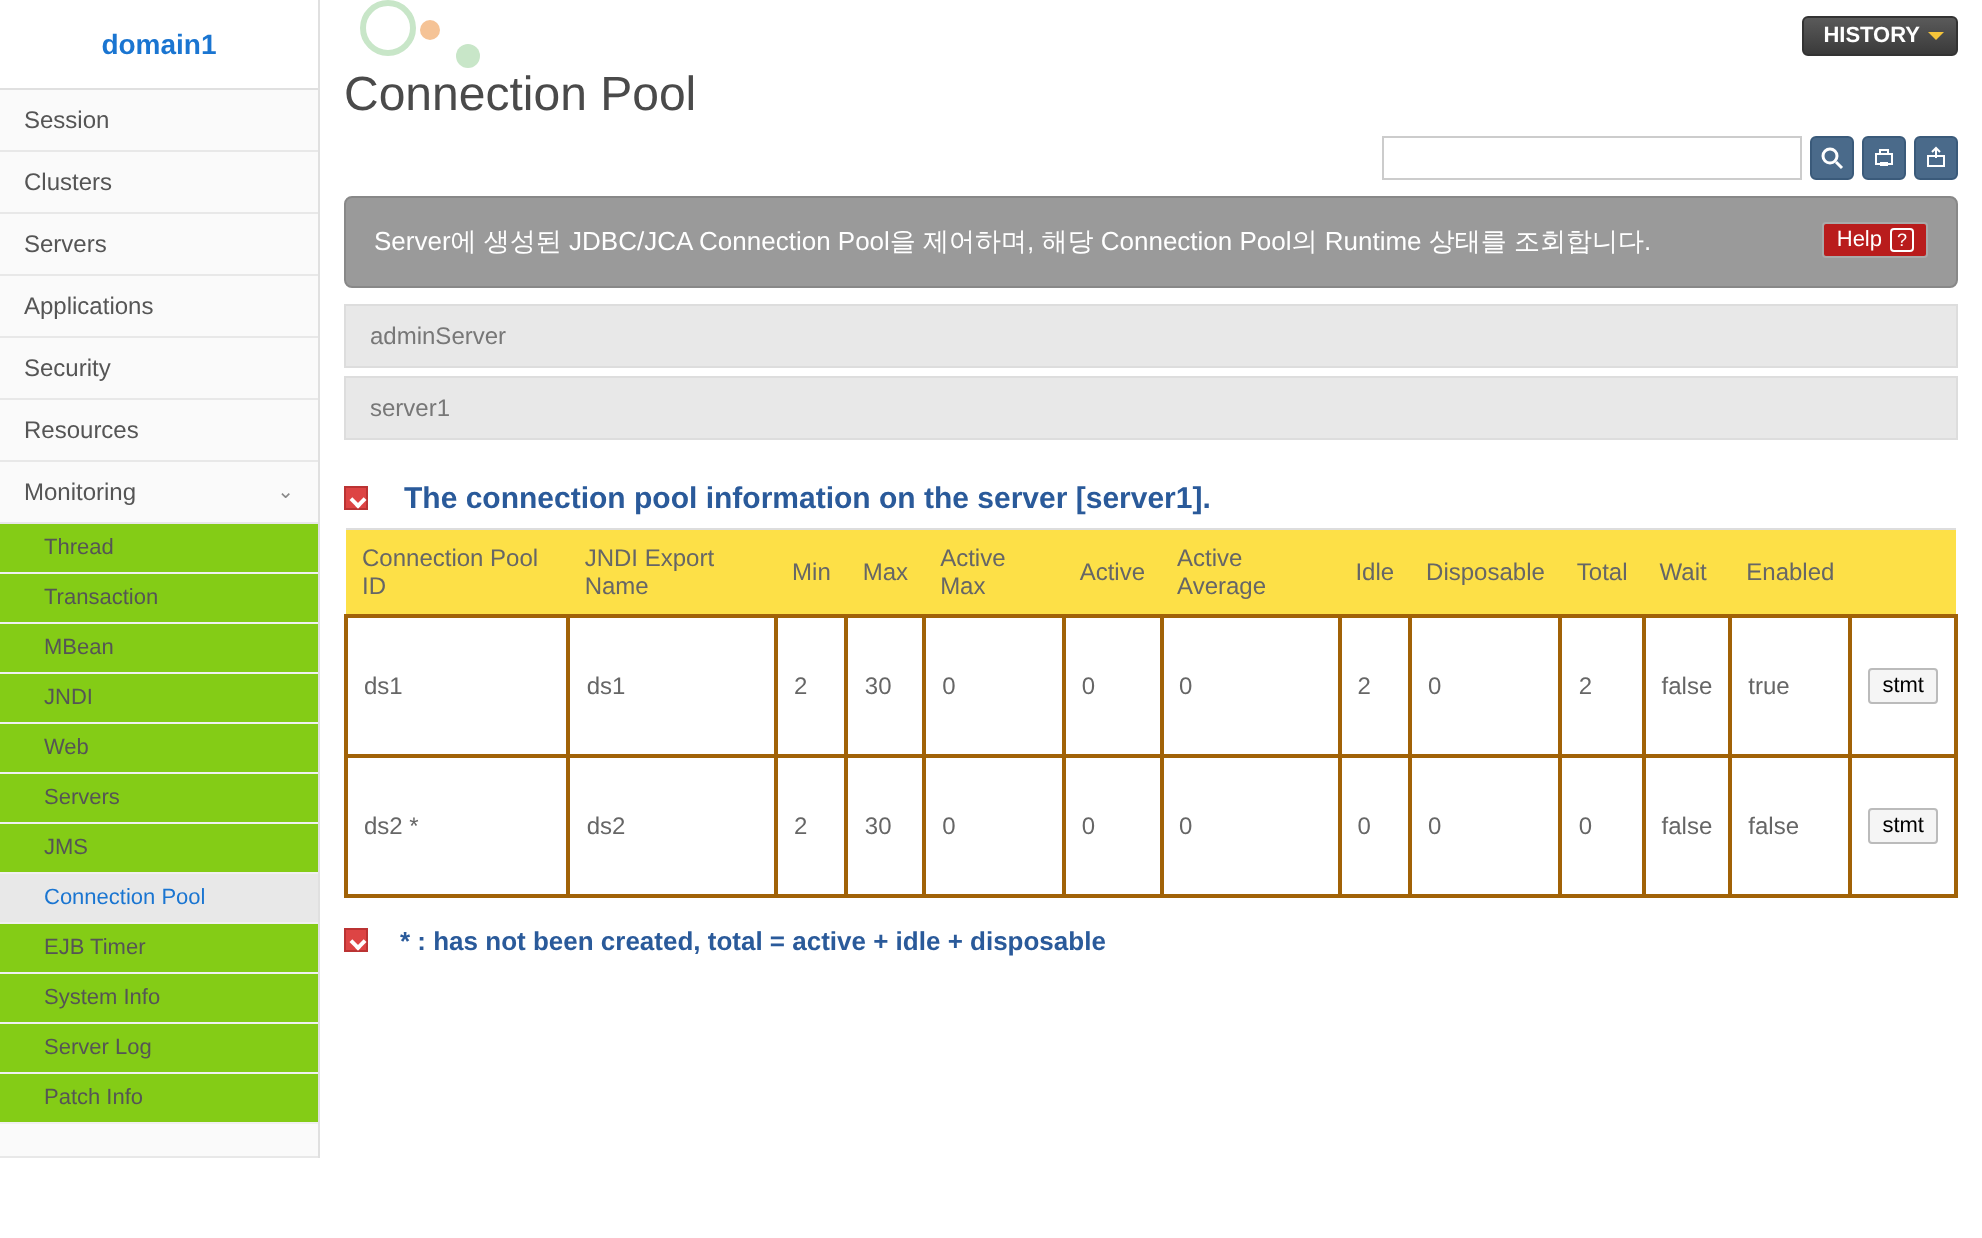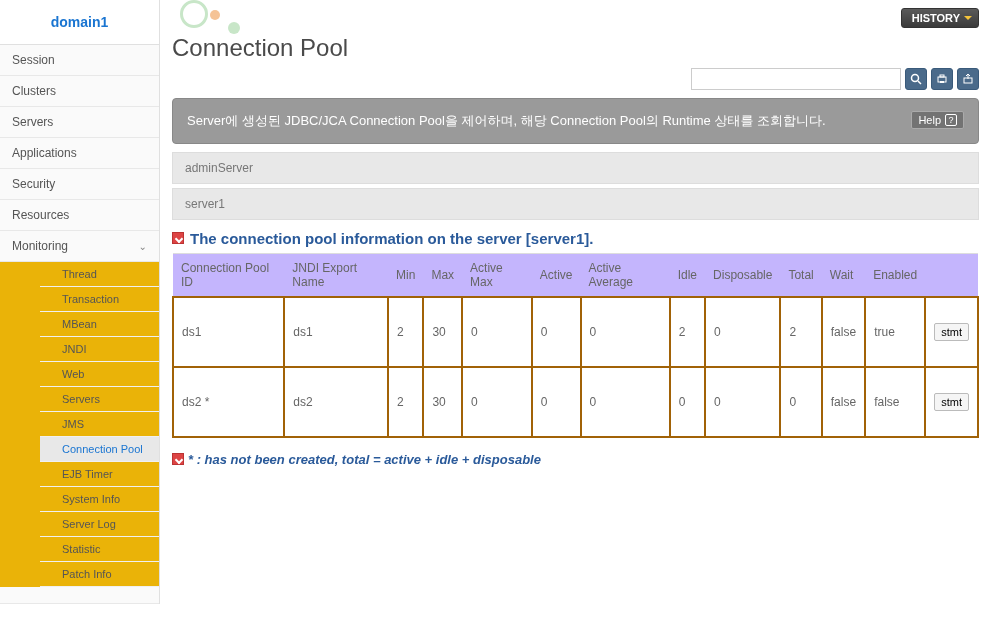--- a/index.html
+++ b/index.html
@@ -33,22 +33,21 @@
   display: flex;
   justify-content: space-between;
   align-items: center;
 }
 .nav-item.expanded { font-weight: normal; }
 .nav-item .chevron {
   font-size: 10px;
   color: #888;
 }
 .subnav {
-  background: #eab308;
-  padding-left: 40px;
+  background: #84cc16;
 }
 .subnav-item {
   padding: 6px 10px 6px 22px;
   border-bottom: 1px solid #f0f0f0;
   color: #555;
   cursor: pointer;
   font-size: 11px;
 }
 .subnav-item.active {
   background: #e8e8e8;
@@ -137,21 +136,21 @@
   color: #fff;
   font-size: 13px;
   line-height: 1.5;
   margin-bottom: 8px;
   display: flex;
   justify-content: space-between;
   align-items: flex-start;
   gap: 4px;
 }
 .help-btn {
-  background: #737373;
+  background: #b91c1c;
   border: 1px solid #aaa;
   color: #fff;
   font-size: 11px;
   padding: 2px 6px;
   border-radius: 2px;
   cursor: pointer;
   white-space: nowrap;
   display: inline-flex;
   align-items: center;
   gap: 4px;
@@ -160,22 +159,22 @@
   background: #e8e8e8;
   border: 1px solid #ddd;
   padding: 8px 12px;
   color: #777;
   font-size: 12px;
   margin-bottom: 4px;
 }
 .section-header {
   display: flex;
   align-items: center;
-  gap: 6px;
-  margin: 10px 0 6px 0;
+  gap: 18px;
+  margin: 21px 0 6px 0;
 }
 .red-square {
   width: 12px;
   height: 12px;
   background: #d44;
   border: 1px solid #b33;
   position: relative;
 }
 .red-square::before {
   content: "";
@@ -198,41 +197,40 @@
   border-collapse: collapse;
   font-size: 12px;
 }
 table.data-table th {
   text-align: left;
   font-weight: normal;
   color: #666;
   padding: 7px 8px;
   border-top: 1px solid #ddd;
   border-bottom: 1px solid #ddd;
-  background: #c4b5fd;
+  background: #fde047;
 }
 table.data-table td {
   padding: 25px 8px;
   border: 2px solid #a16207;
   color: #666;
 }
 .stmt-btn {
   background: #f5f5f5;
   border: 1px solid #bbb;
   padding: 2px 6px;
   font-size: 11px;
   cursor: pointer;
   border-radius: 2px;
 }
 .note-row {
   display: flex;
   align-items: center;
-  gap: 4px;
+  gap: 16px;
   margin: 14px 0 8px 0;
-  font-style: italic;
 }
 .note-text {
   color: #2a5a9a;
   font-size: 13px;
   font-weight: bold;
 }
 </style>
 </head>
 <body>
 
@@ -266,21 +264,20 @@
       <div class="subnav-item"><span>Transaction</span></div>
       <div class="subnav-item"><span>MBean</span></div>
       <div class="subnav-item"><span>JNDI</span></div>
       <div class="subnav-item"><span>Web</span></div>
       <div class="subnav-item"><span>Servers</span></div>
       <div class="subnav-item"><span>JMS</span></div>
       <div class="subnav-item active"><span>Connection Pool</span></div>
       <div class="subnav-item"><span>EJB Timer</span></div>
       <div class="subnav-item"><span>System Info</span></div>
       <div class="subnav-item"><span>Server Log</span></div>
-      <div class="subnav-item"><span>Statistic</span></div>
       <div class="subnav-item"><span>Patch Info</span></div>
     </div>
     <div class="nav-item"></div>
   </div>
 
   <div class="main">
     <div class="deco-circles">
       <span class="circ-g1"></span><span class="circ-o"></span><span class="circ-g2"></span>
     </div>
     <div class="topbar">

